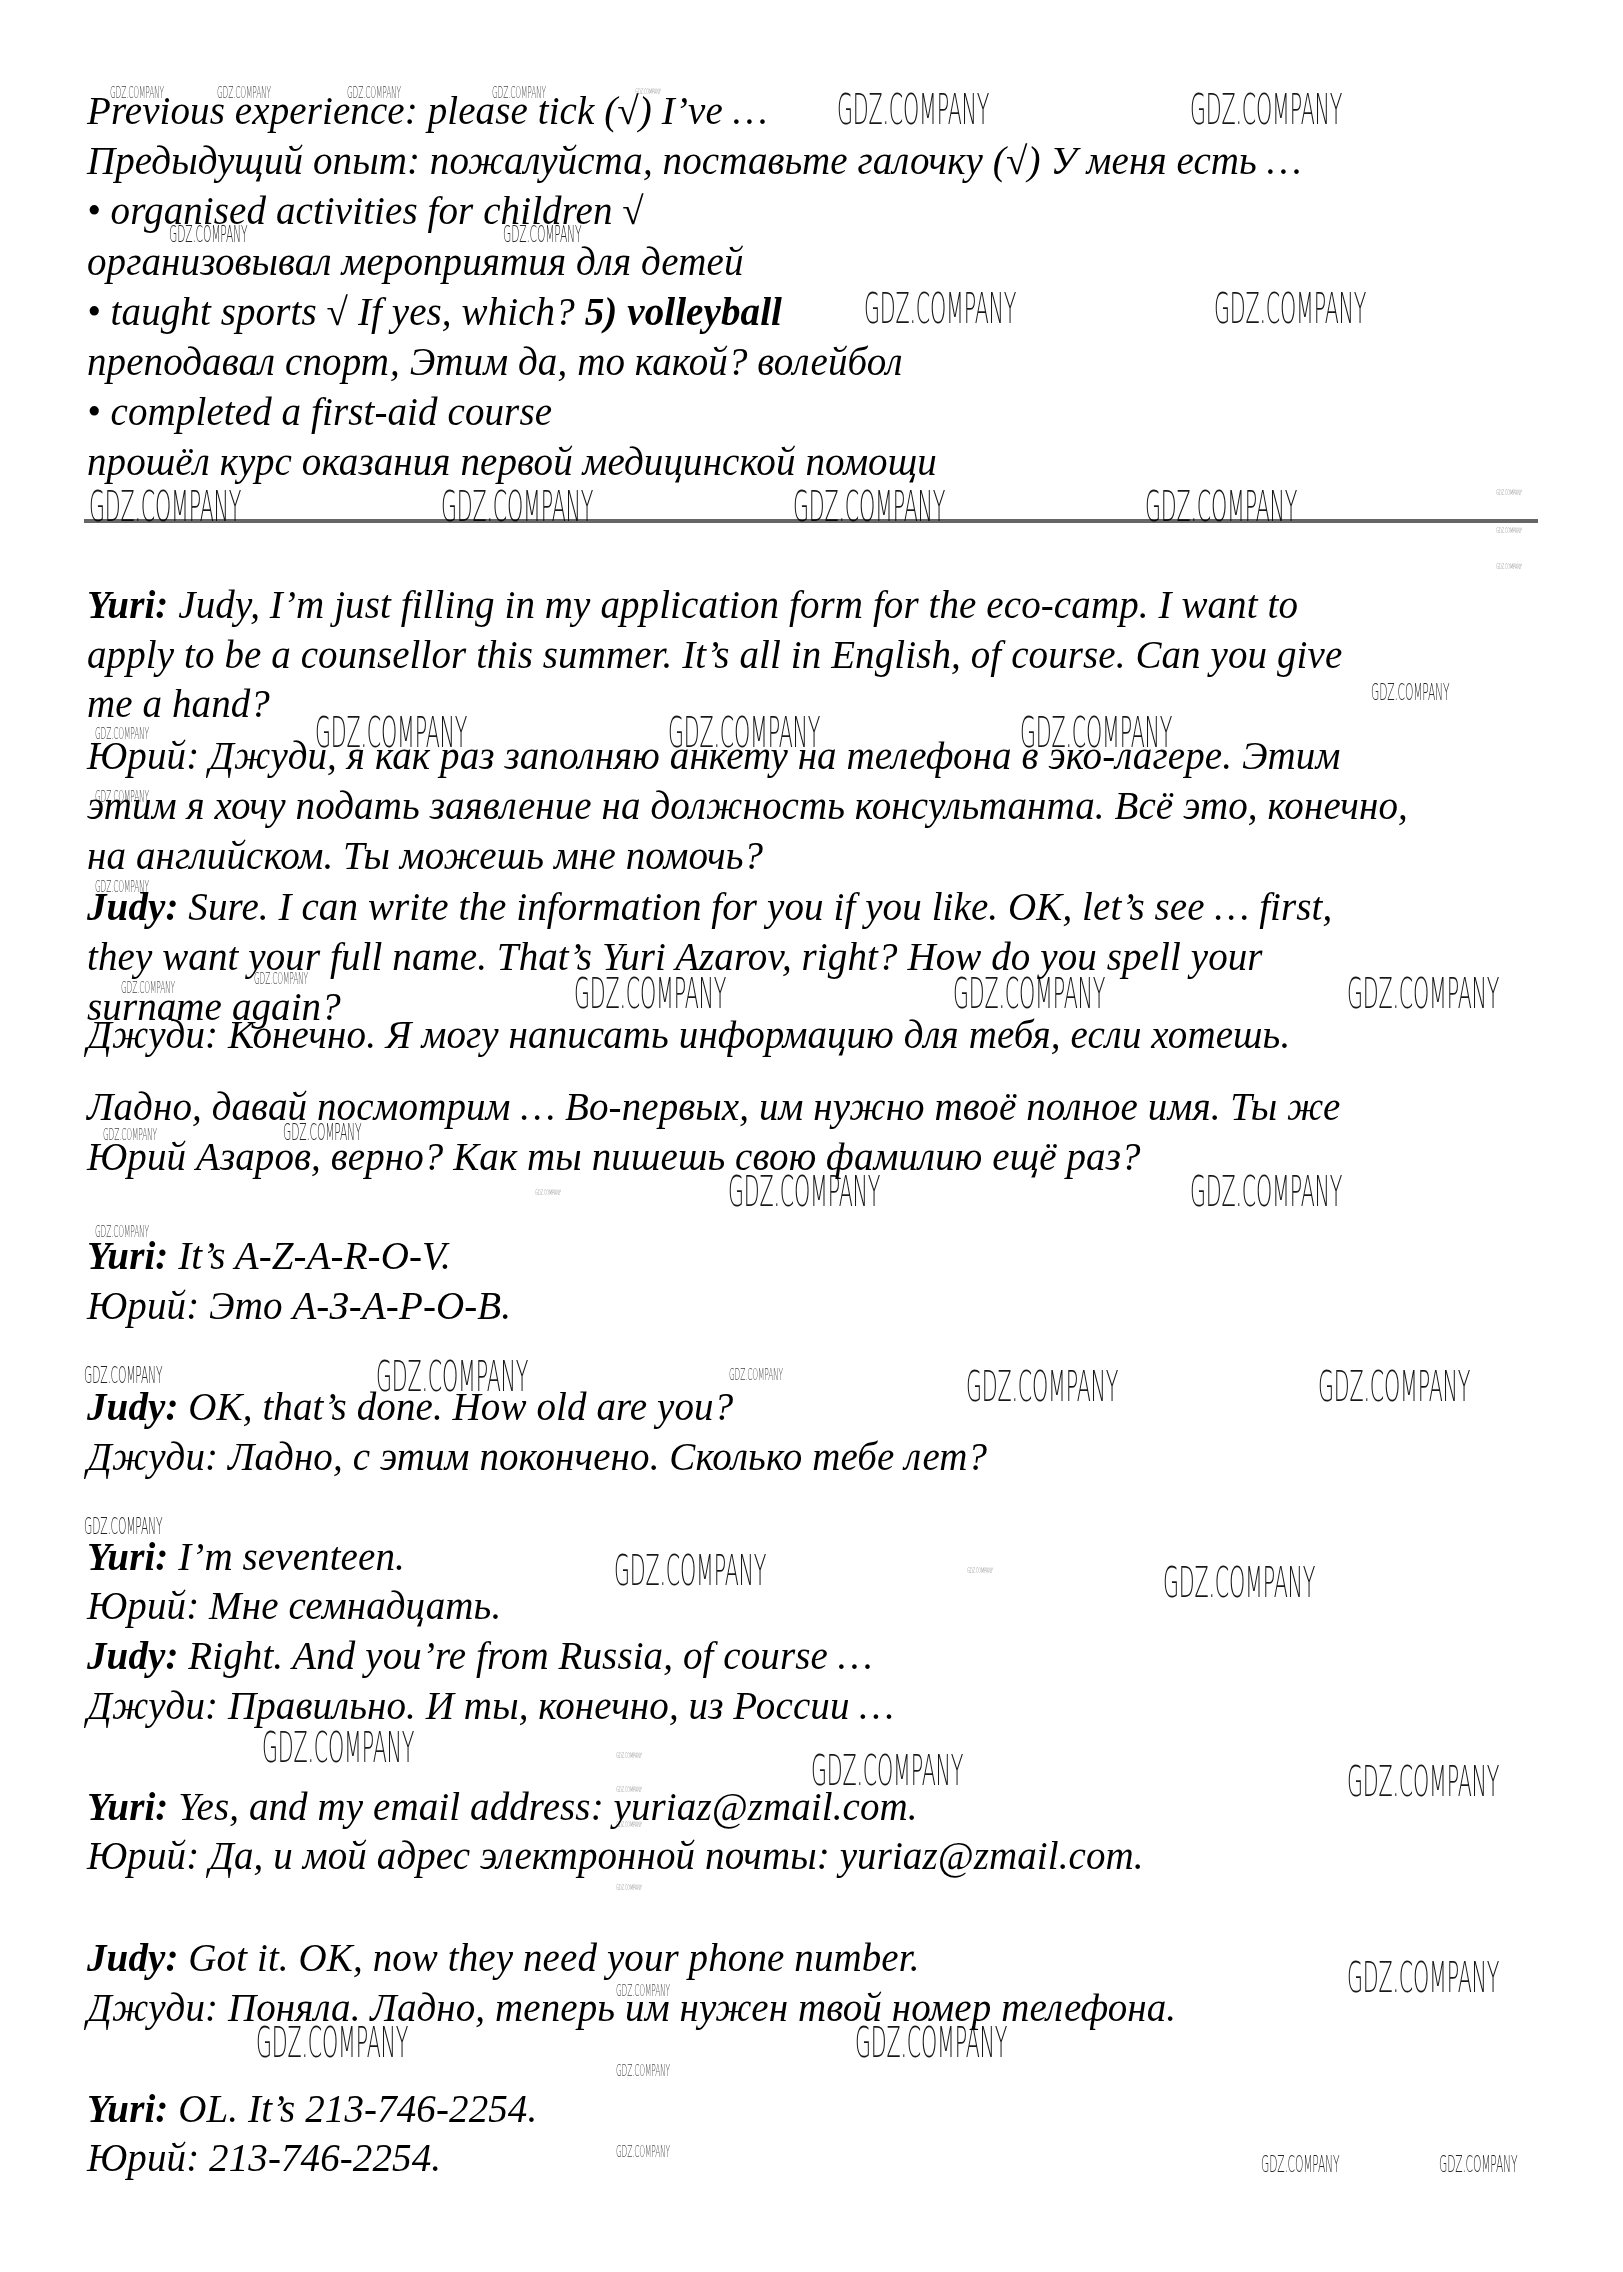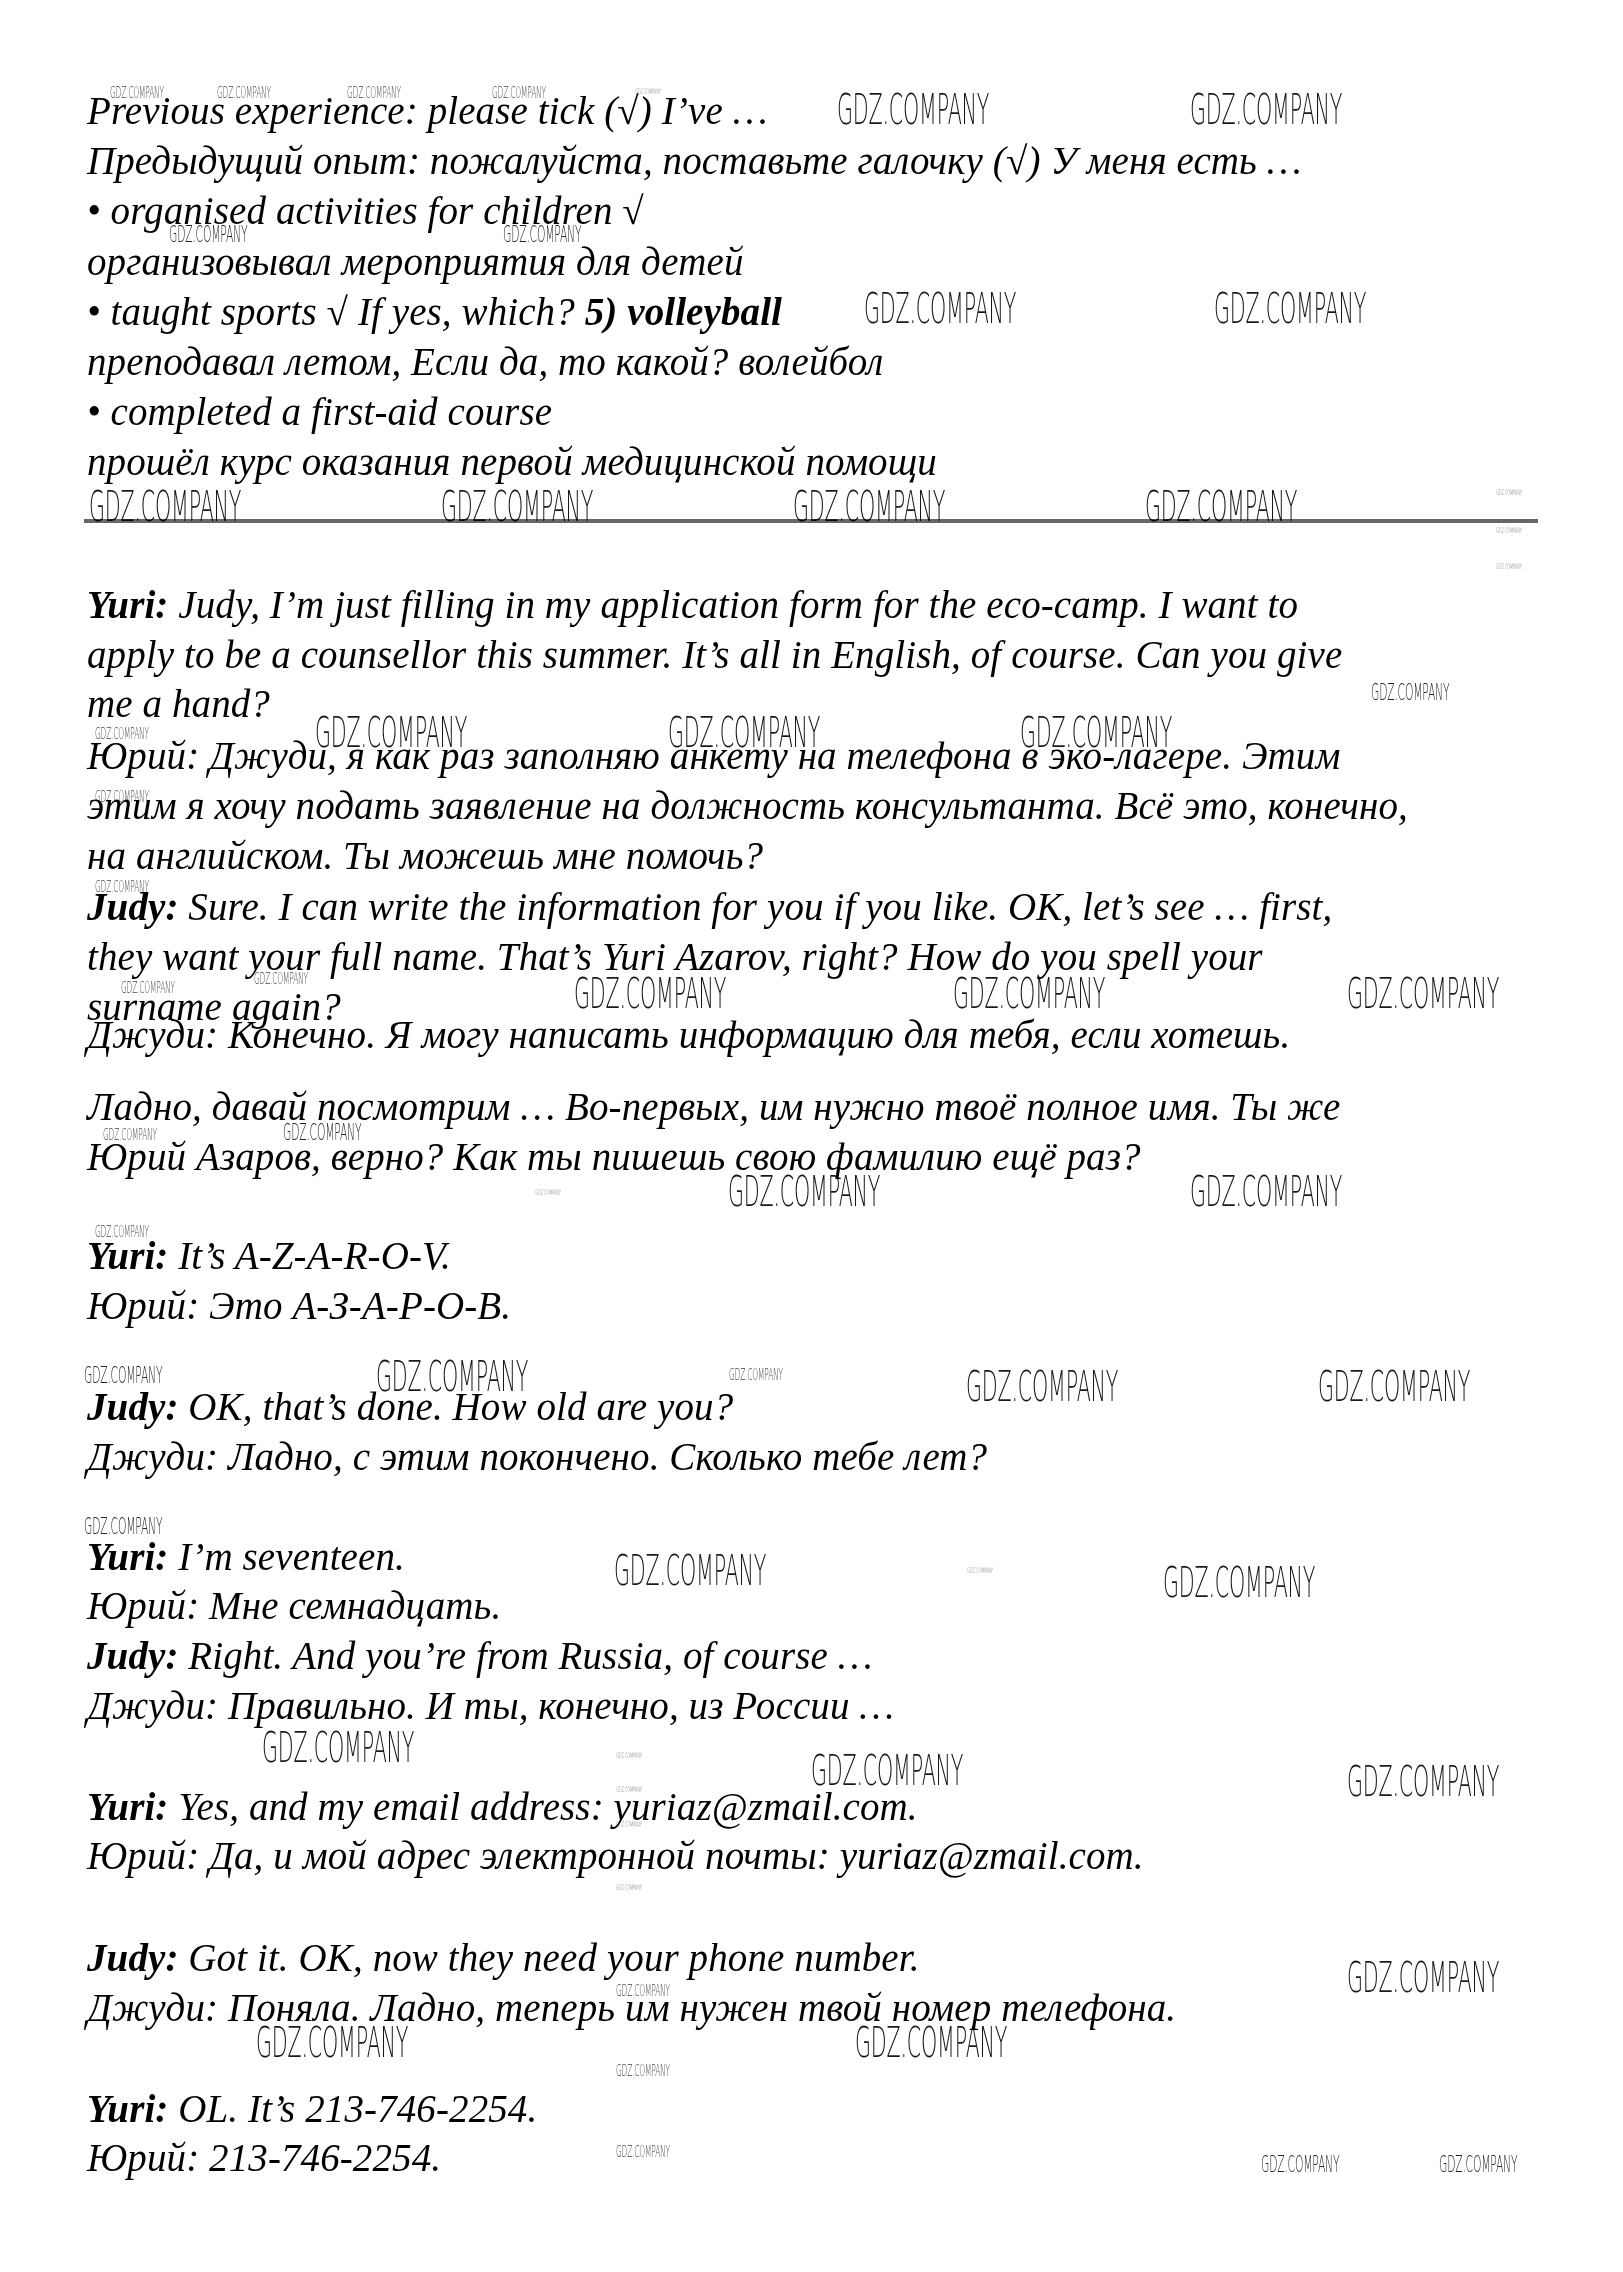--- a/index.html
+++ b/index.html
@@ -30,21 +30,21 @@
 <body>
 
 <div class="page">
 
   <div>
     <div class="line" style="top:91px"><span>Previous experience: please tick (√) I’ve …</span></div>
     <div class="line" style="top:141px"><span>Предыдущий опыт: пожалуйста, поставьте галочку (√) У меня есть …</span></div>
     <div class="line" style="top:191px"><span>• organised activities for children √</span></div>
     <div class="line" style="top:242px"><span>организовывал мероприятия для детей</span></div>
     <div class="line" style="top:292px"><span>• taught sports √ If yes, which? </span><b>5) volleyball</b></div>
-    <div class="line" style="top:342px"><span>преподавал летом, Если да, то какой? волейбол</span></div>
+    <div class="line" style="top:342px"><span>преподавал спорт, Этим да, то какой? волейбол</span></div>
     <div class="line" style="top:392px"><span>• completed a first-aid course</span></div>
     <div class="line" style="top:442px"><span>прошёл курс оказания первой медицинской помощи</span></div>
   </div>
 
   <div class="separator" style="background: rgb(102, 102, 102);"></div>
 
   <div>
     <div class="line" style="top:585px"><b>Yuri:</b><span> Judy, I’m just filling in my application form for the eco-camp. I want to</span></div>
     <div class="line" style="top:635px"><span>apply to be a counsellor this summer. It’s all in English, of course. Can you give</span></div>
     <div class="line" style="top:684px"><span>me a hand?</span></div>

